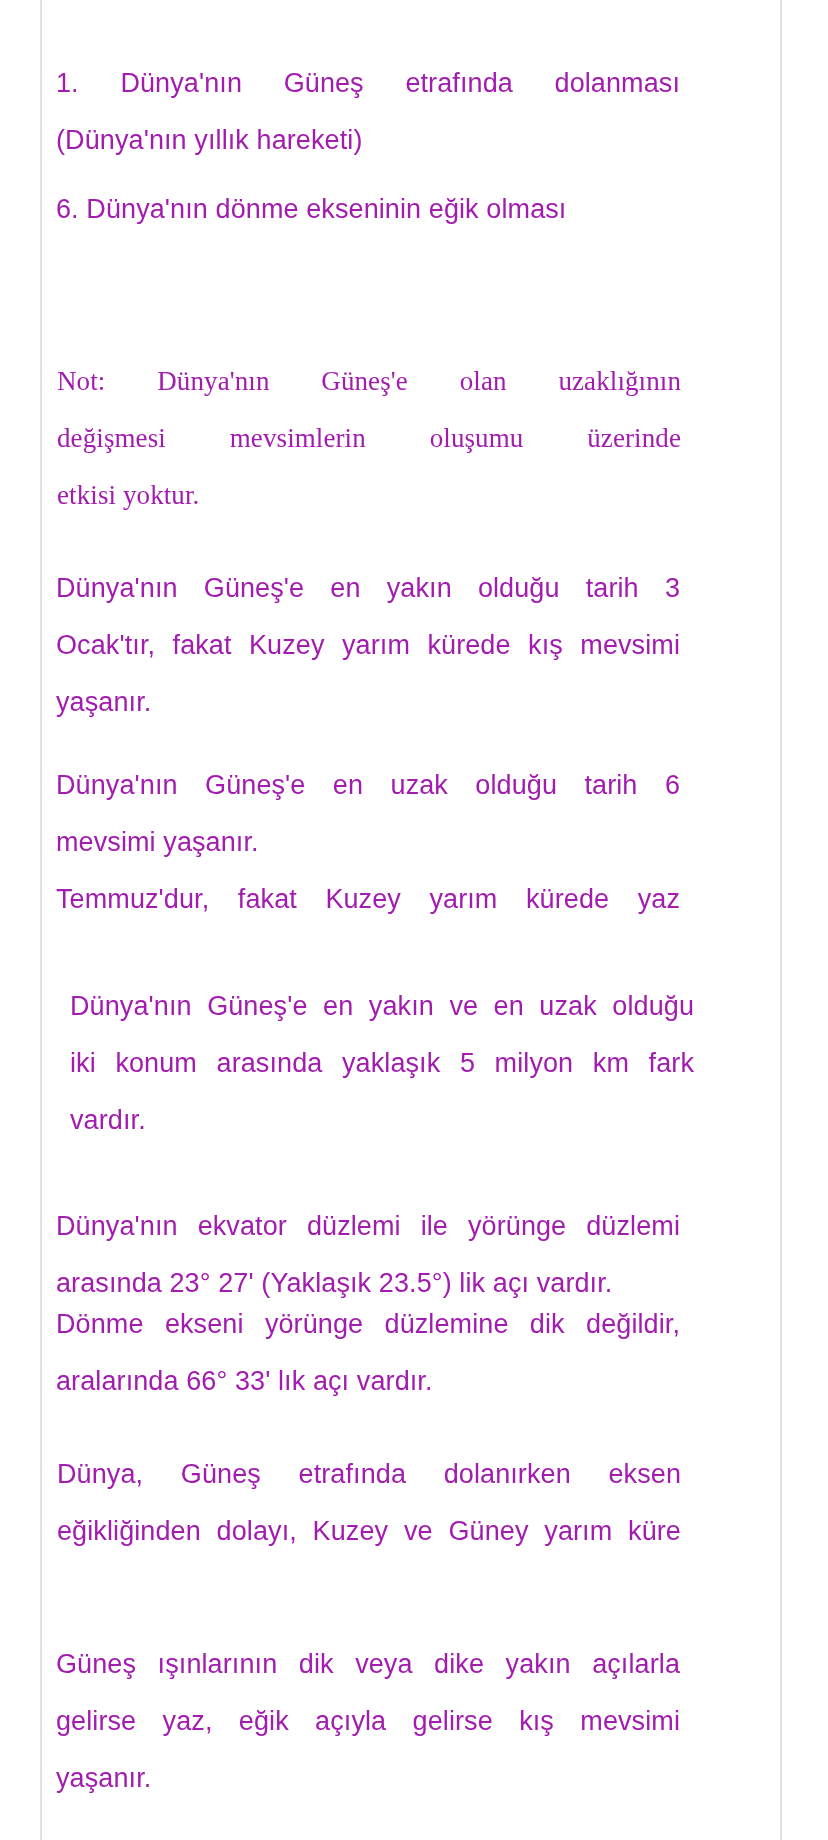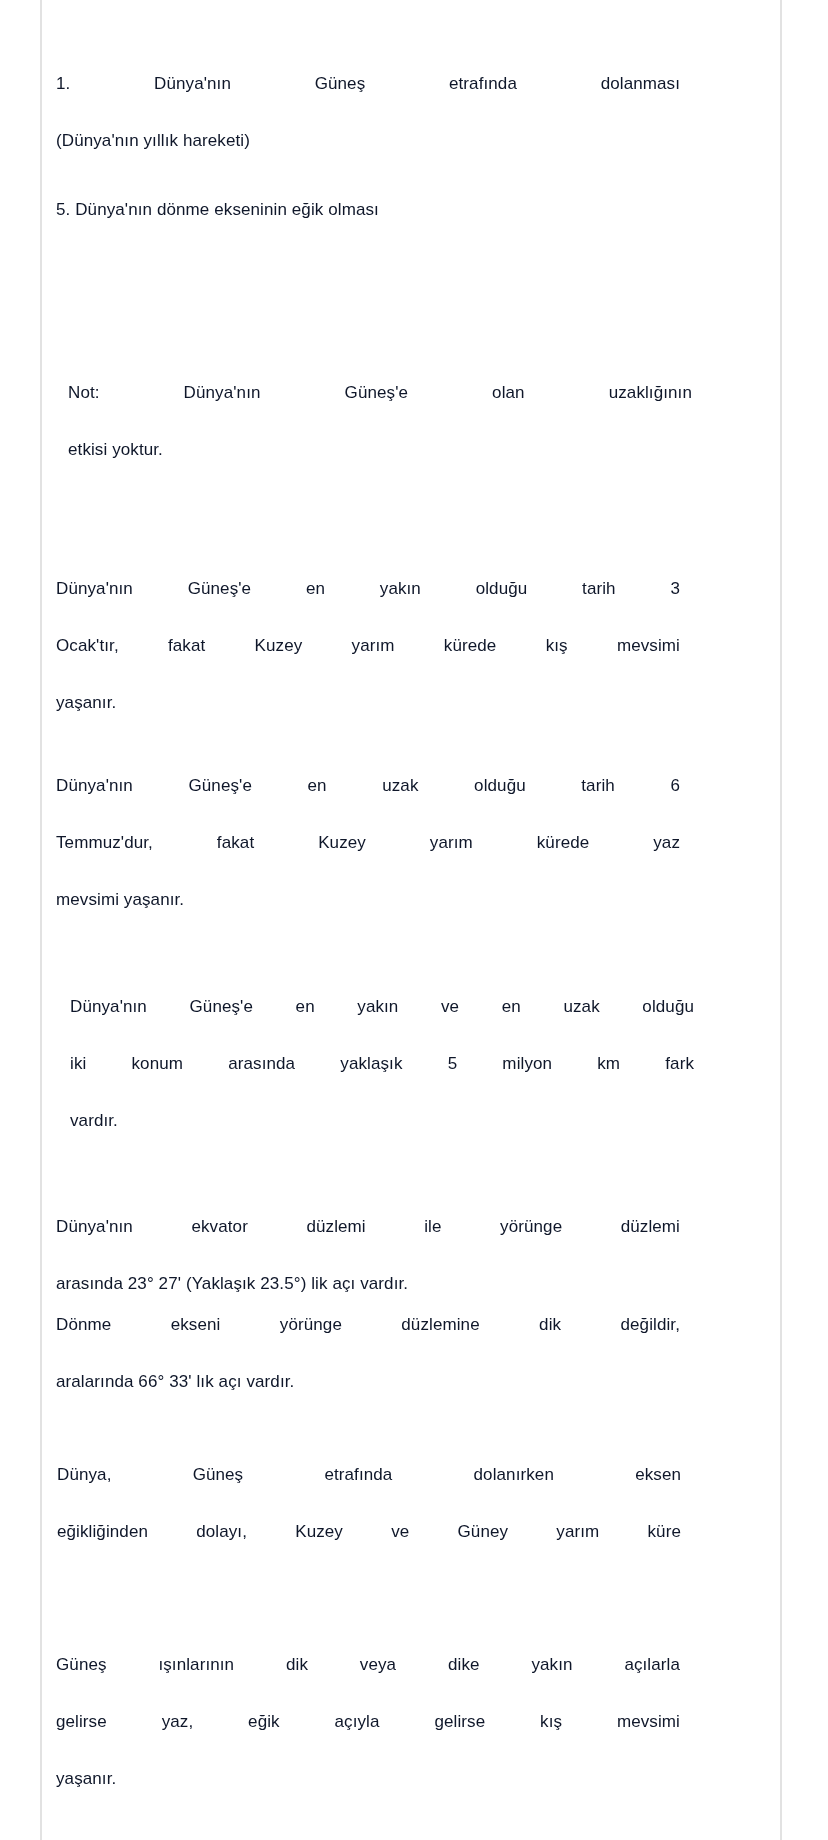--- a/index.html
+++ b/index.html
@@ -29,23 +29,23 @@
     .content {
       position: absolute;
       left: 56px;
       top: 0;
       width: 624px;
     }
     .para {
       position: absolute;
       left: 0;
       width: 624px;
-      font-size: 17px;
+      font-size: 27px;
       line-height: 57px;
-      color: #0f172a;
+      color: #a21caf;
       letter-spacing: 0.1px;
     }
     .para .line {
       display: block;
       white-space: nowrap;
     }
     .justify .line {
       text-align: justify;
       text-align-last: justify;
     }
@@ -60,38 +60,39 @@
 <div class="card"></div>
 
 <div class="content">
 
   <p class="para justify" style="top:55px; margin:0;">
     <span class="line">1. Dünya'nın Güneş etrafında dolanması</span>
     <span class="line last">(Dünya'nın yıllık hareketi)</span>
   </p>
 
   <p class="para" style="top:181px; margin:0;">
-    <span class="line last">5. Dünya'nın dönme ekseninin eğik olması</span>
+    <span class="line last">6. Dünya'nın dönme ekseninin eğik olması</span>
   </p>
 
-  <p class="para justify" style="top:352px; margin:12px;">
+  <p class="para justify" style="top:352px; margin:1px;font-family:Liberation Serif, serif;">
     <span class="line">Not: Dünya'nın Güneş'e olan uzaklığının</span>
+    <span class="line">değişmesi mevsimlerin oluşumu üzerinde</span>
     <span class="line last">etkisi yoktur.</span>
   </p>
 
   <p class="para justify" style="top:560px; margin:0;">
     <span class="line">Dünya'nın Güneş'e en yakın olduğu tarih 3</span>
     <span class="line">Ocak'tır, fakat Kuzey yarım kürede kış mevsimi</span>
     <span class="line last">yaşanır.</span>
   </p>
 
   <p class="para justify" style="top:757px; margin:0;">
     <span class="line">Dünya'nın Güneş'e en uzak olduğu tarih 6</span>
+    <span class="line last">mevsimi yaşanır.</span>
     <span class="line">Temmuz'dur, fakat Kuzey yarım kürede yaz</span>
-    <span class="line last">mevsimi yaşanır.</span>
   </p>
 
   <p class="para justify" style="top:964px; margin:14px;">
     <span class="line">Dünya'nın Güneş'e en yakın ve en uzak olduğu</span>
     <span class="line">iki konum arasında yaklaşık 5 milyon km fark</span>
     <span class="line last">vardır.</span>
   </p>
 
   <p class="para justify" style="top:1198px; margin:0;">
     <span class="line">Dünya'nın ekvator düzlemi ile yörünge düzlemi</span>

